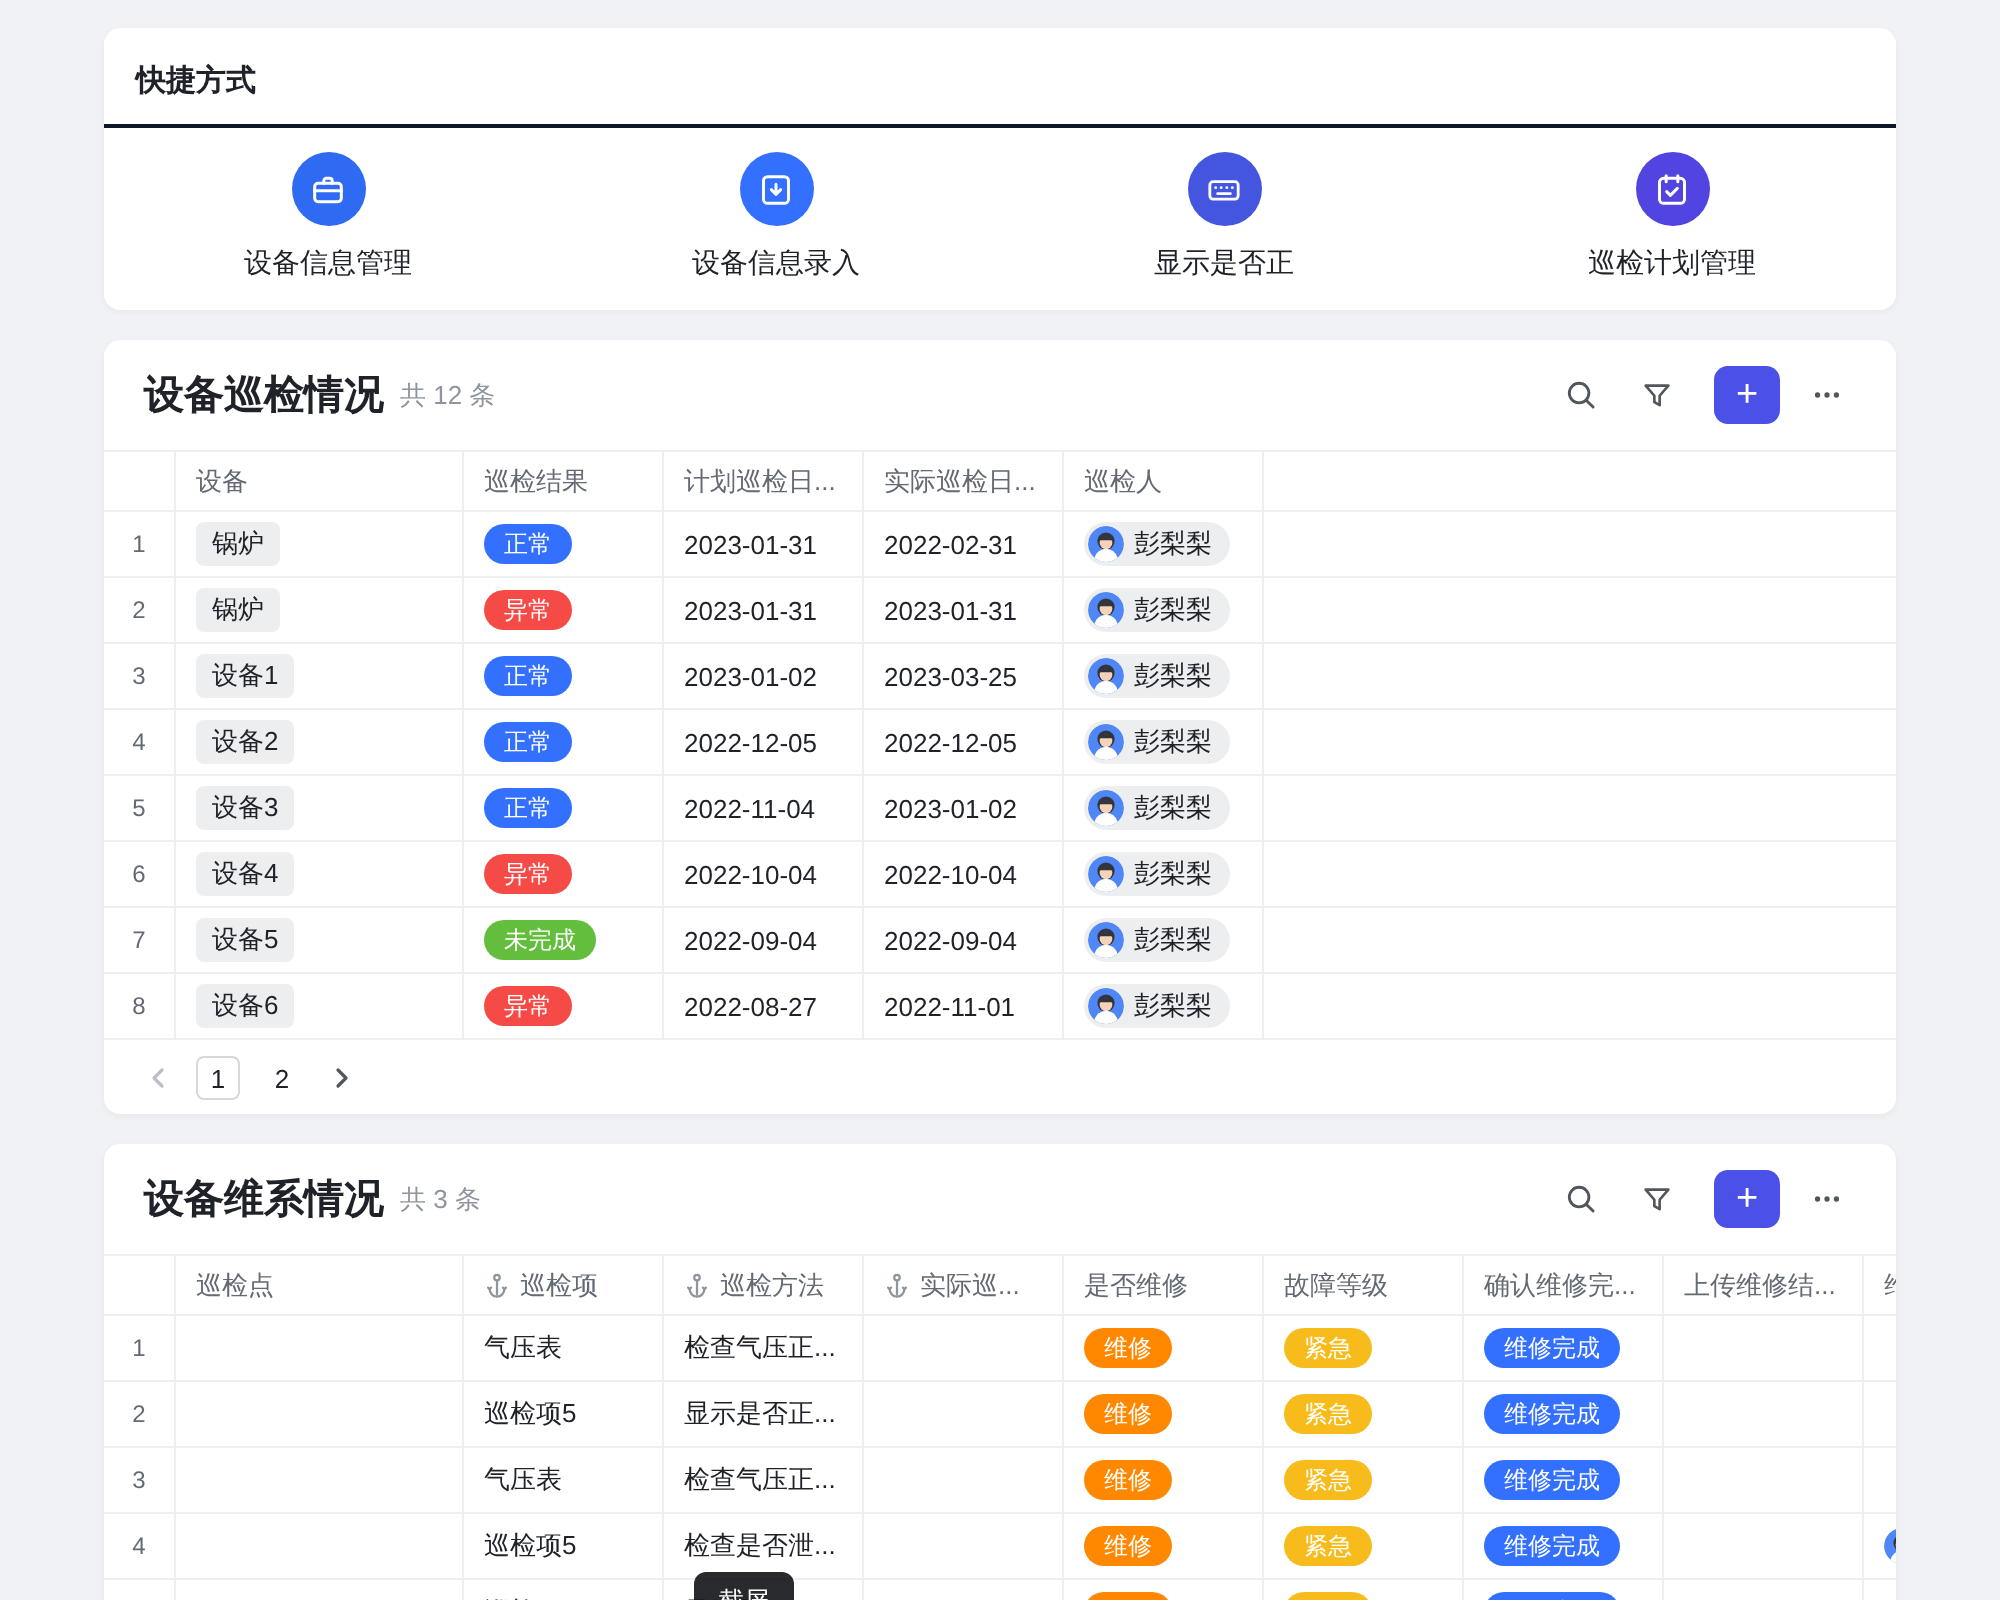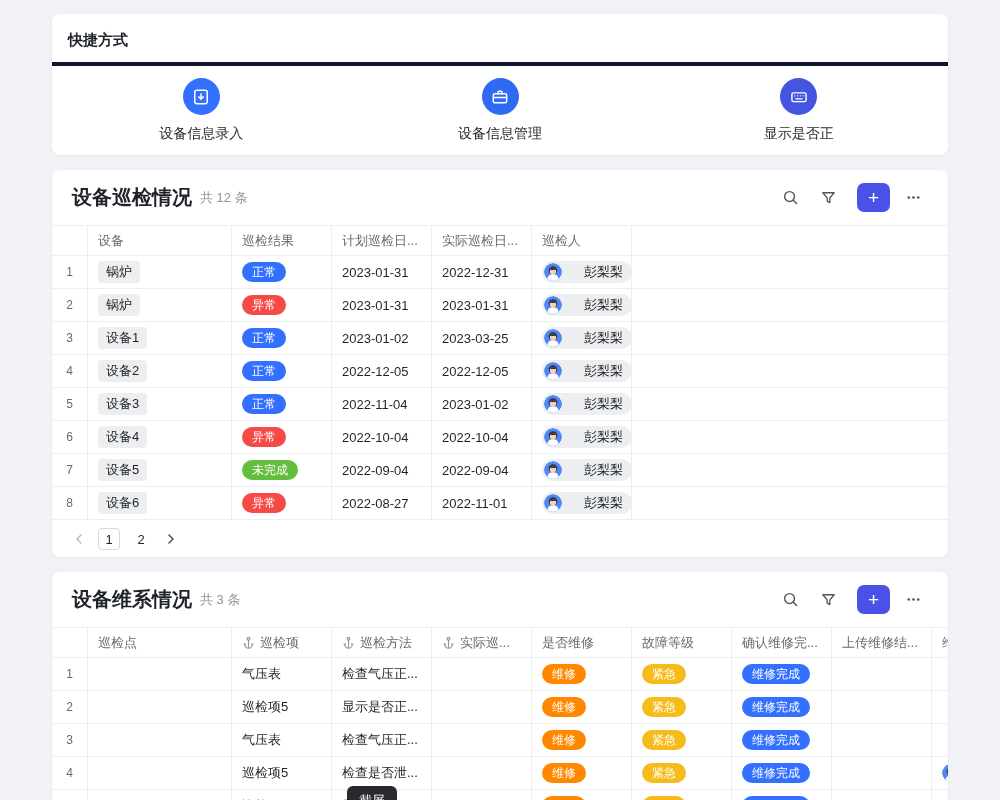--- a/index.html
+++ b/index.html
@@ -4,21 +4,21 @@
 <style>
   * { margin:0; padding:0; box-sizing:border-box; }
   html,body { width:1000px; height:800px; overflow:hidden; }
   body { background:#f0f2f5; font-family:"Liberation Sans","DejaVu Sans",sans-serif; color:#1f2329; position:relative; }
   .page { position:absolute; inset:0; }
   .card { position:absolute; left:52px; width:896px; background:#fff; border-radius:8px; box-shadow:0 1px 3px rgba(31,35,41,.05); overflow:hidden; }
   .card-shortcuts { top:14px; height:141px; }
   .card-t1 { top:170px; height:387px; }
   .card-t2 { top:572px; height:320px; }
 
-  .sc-title { font-size:15px; font-weight:700; padding:17px 16px 12px 16px; border-bottom:4px solid #0f172a; }
+  .sc-title { font-size:15px; font-weight:700; padding:17px 16px 12px 16px; border-bottom:2px solid #0f172a; }
   .sc-row { display:flex; margin-top:12px; }
   .sc-item { flex:1; display:flex; flex-direction:column; align-items:center; gap:10px; cursor:pointer; }
   .sc-icon { width:37px; height:37px; border-radius:50%; display:flex; align-items:center; justify-content:center; }
   .sc-icon svg { width:20px; height:20px; }
   .sc-label { font-size:14px; color:#1f2329; }
 
   .card-head { height:55px; display:flex; align-items:center; padding:0 20px; }
   .card-title { font-size:20px; font-weight:700; }
   .card-count { font-size:13px; color:#8f959e; margin-left:8px; }
   .head-right { margin-left:auto; display:flex; align-items:center; }
@@ -31,67 +31,76 @@
   .thead { height:31px; border-top:1px solid #eceef0; color:#646a73; }
   .th,.td { flex:0 0 auto; height:100%; display:flex; align-items:center; padding:0 10px; border-right:1px solid #eceef0; font-size:13px; white-space:nowrap; overflow:hidden; }
   .th { gap:5px; }
   .fill { flex:1 1 auto; border-right:none; }
   .t-idx { justify-content:center; color:#646a73; font-size:12px; padding:0 2px; }
   .thead .t-idx { border-right:1px solid #eceef0; }
   .cicon { width:13px; height:13px; flex:none; }
 
   .badge { height:20px; line-height:20px; padding:0 10px; border-radius:10px; color:#fff; font-size:12px; flex:none; }
   .gtag { background:#eceef0; border-radius:4px; padding:2px 8px; font-size:13px; flex:none; }
-  .person { display:inline-flex; align-items:center; gap:22px; background:#eceef0; border-radius:11px; padding:2px 9px 2px 2px; flex:none; }
+  .person { display:inline-flex; align-items:center; gap:5px; background:#eceef0; border-radius:11px; padding:2px 9px 2px 2px; flex:none; }
   .av { width:18px; height:18px; border-radius:50%; flex:none; display:block; }
 
   .pager { display:flex; align-items:center; gap:10px; padding:8px 18px; }
   .pgchev { width:18px; height:18px; display:flex; align-items:center; justify-content:center; cursor:pointer; }
   .pgchev svg { width:12px; height:12px; }
   .pages { display:flex; align-items:center; gap:10px; }
   .page-btn { min-width:22px; height:22px; display:inline-flex; align-items:center; justify-content:center; font-size:13px; border-radius:4px; cursor:pointer; padding:0 4px; }
   .page-btn.cur { background:#fff; border:1px solid #d5d8dc; }
 
   .tooltip { position:absolute; left:347px; top:786px; background:rgba(10,12,16,.88); color:#fff; font-size:13px; padding:6px 12px; border-radius:6px; z-index:50; }
 </style>
 </head>
 <body>
 
 <div class="page">
 
   <section class="card card-shortcuts">
     <div class="sc-title">快捷方式</div>
     <div class="sc-row">
       <div class="sc-item">
-        <div class="sc-icon" style="background: rgb(51, 112, 255);">
-          <svg viewBox="0 0 24 24" fill="none" stroke="#fff" stroke-width="1.8" stroke-linecap="round" stroke-linejoin="round">
-            <rect x="4.5" y="4" width="15" height="16" rx="2.5"></rect>
-            <path d="M12 8.5v6M9.2 11.8l2.8 2.8 2.8-2.8"></path>
-          </svg>
-        </div>
-        <div class="sc-label">设备信息录入</div>
-      </div>
-      <div class="sc-item">
         <div class="sc-icon" style="background: rgb(47, 107, 242);">
           <svg viewBox="0 0 24 24" fill="none" stroke="#fff" stroke-width="1.8" stroke-linecap="round" stroke-linejoin="round">
             <rect x="4" y="8" width="16" height="11" rx="2"></rect>
             <path d="M9.5 8V6.5A1.5 1.5 0 0 1 11 5h2a1.5 1.5 0 0 1 1.5 1.5V8"></path>
             <path d="M4 12.5h16"></path>
           </svg>
         </div>
         <div class="sc-label">设备信息管理</div>
       </div>
       <div class="sc-item">
+        <div class="sc-icon" style="background: rgb(51, 112, 255);">
+          <svg viewBox="0 0 24 24" fill="none" stroke="#fff" stroke-width="1.8" stroke-linecap="round" stroke-linejoin="round">
+            <rect x="4.5" y="4" width="15" height="16" rx="2.5"></rect>
+            <path d="M12 8.5v6M9.2 11.8l2.8 2.8 2.8-2.8"></path>
+          </svg>
+        </div>
+        <div class="sc-label">设备信息录入</div>
+      </div>
+      <div class="sc-item">
         <div class="sc-icon" style="background: rgb(68, 86, 224);">
           <svg viewBox="0 0 24 24" fill="none" stroke="#fff" stroke-width="1.7" stroke-linecap="round" stroke-linejoin="round">
             <rect x="3.5" y="7" width="17" height="10.5" rx="2"></rect>
             <path d="M7 10.6h.01M10.3 10.6h.01M13.7 10.6h.01M17 10.6h.01M8.2 14.2h7.6"></path>
           </svg>
         </div>
         <div class="sc-label">显示是否正</div>
+      </div>
+      <div class="sc-item">
+        <div class="sc-icon" style="background: rgb(82, 68, 224);">
+          <svg viewBox="0 0 24 24" fill="none" stroke="#fff" stroke-width="1.8" stroke-linecap="round" stroke-linejoin="round">
+            <rect x="4.5" y="5" width="15" height="15" rx="2.5"></rect>
+            <path d="M8.5 3.5V7M15.5 3.5V7M8.8 13l2.2 2.2 4.2-4.2"></path>
+          </svg>
+        </div>
+        <div class="sc-label">巡检计划管理</div>
       </div>
     </div>
   </section>
 
   <section class="card card-t1">
     <div class="card-head">
       <span class="card-title">设备巡检情况</span>
       <span class="card-count">共 12 条</span>
       <div class="head-right">
         <div class="hicon">
@@ -141,21 +150,21 @@
         </div>
         <div class="tr">
           <div class="td t-idx" style="width: 36px;">1</div>
           <div class="td t-tag" style="width: 144px;">
             <span class="gtag">锅炉</span>
           </div>
           <div class="td t-badge" style="width: 100px;">
             <span class="badge" style="background: rgb(51, 112, 255);">正常</span>
           </div>
           <div class="td t-text" style="width: 100px;">2023-01-31</div>
-          <div class="td t-text" style="width: 100px;">2022-12-31</div>
+          <div class="td t-text" style="width: 100px;">2022-02-31</div>
           <div class="td t-person" style="width: 100px;">
             <span class="person">
               <svg class="av" viewBox="0 0 20 20">
                 <circle cx="10" cy="10" r="10" fill="#4f87f7"></circle>
                 <circle cx="10" cy="8.4" r="4.8" fill="#33343c"></circle>
                 <circle cx="10" cy="9.4" r="3.5" fill="#f6d3b8"></circle>
                 <path d="M6.4 7.9a3.9 3.9 0 0 1 7.2 0z" fill="#33343c"></path>
                 <path d="M3.6 17.6a6.6 6.6 0 0 1 12.8 0A9.9 9.9 0 0 1 10 20a9.9 9.9 0 0 1-6.4-2.4z" fill="#ffffff"></path>
               </svg>
               <span>彭梨梨</span>

